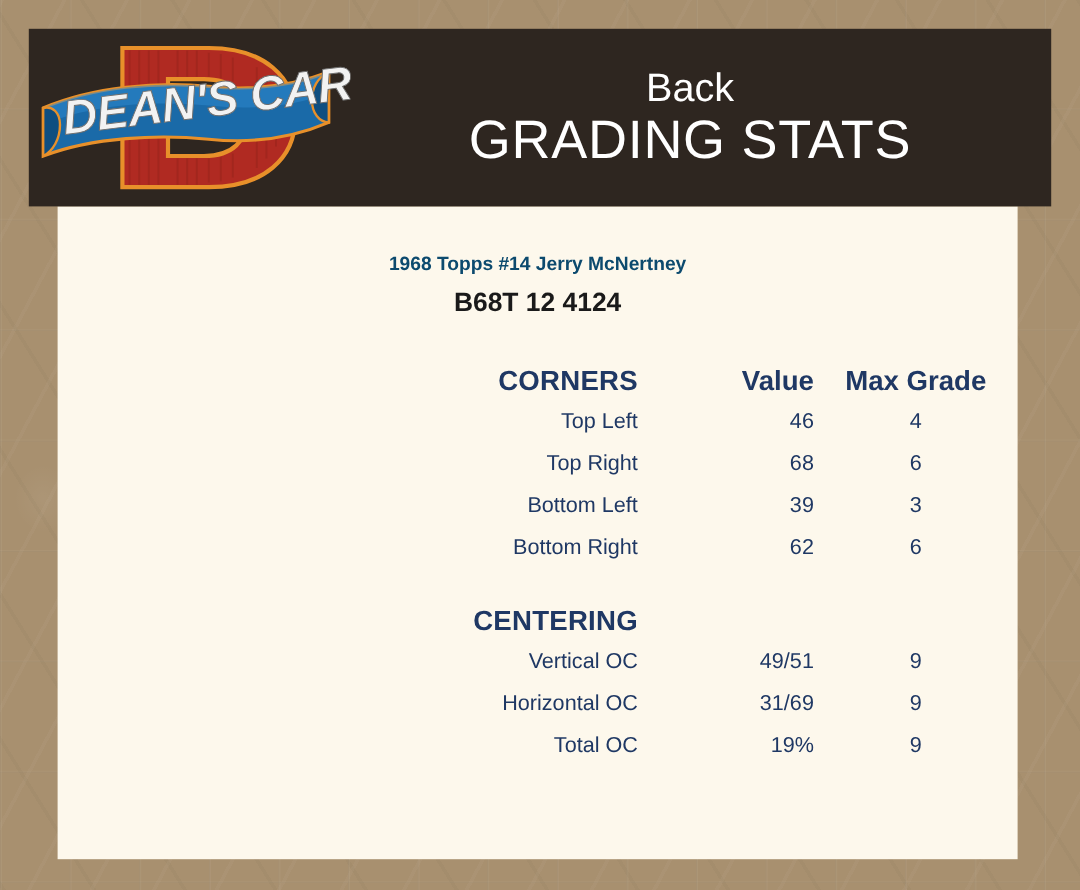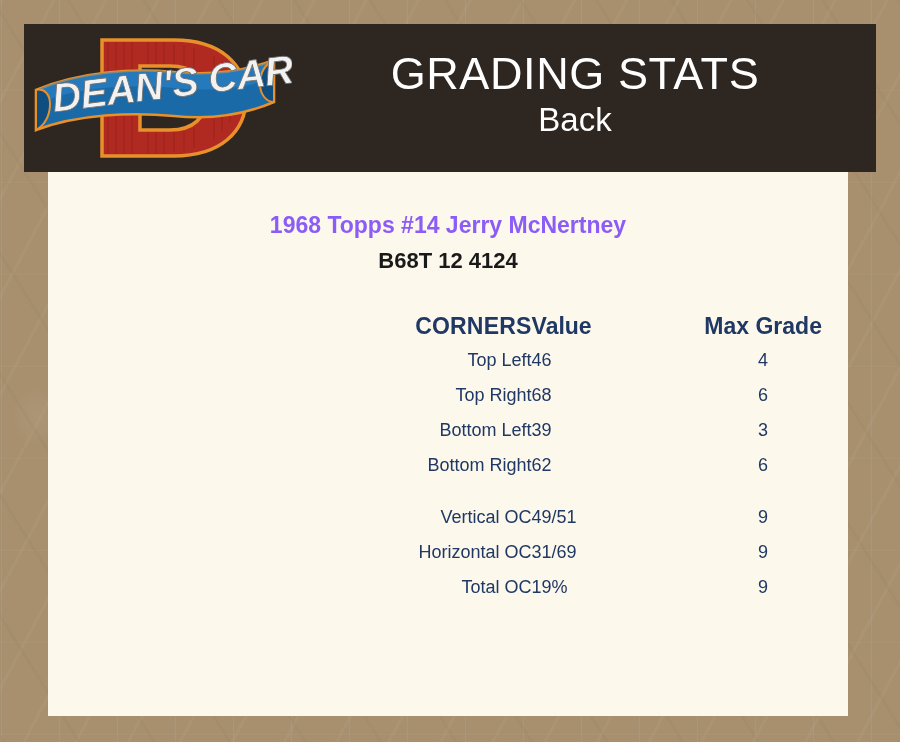--- a/index.html
+++ b/index.html
@@ -101,23 +101,23 @@
     left: 48px;
     top: 172px;
     width: 800px;
     height: 544px;
     background: #fdf8ec;
     z-index: 4;
   }
 
   #card-title {
     text-align: center;
-    font-size: 23px;
-    font-weight: bold;
-    color: #8b5cf6;
+    font-size: 16px;
+    font-weight: bold;
+    color: #0c4a6e;
     margin-top: 40px;
   }
   #card-subtitle {
     text-align: center;
     font-size: 22px;
     font-weight: bold;
     color: #1a1a1a;
     margin-top: 9px;
   }
 
@@ -126,21 +126,21 @@
   .stats-table {
     width: 100%;
     border-collapse: collapse;
     color: #1f3864;
   }
   .stats-table td, .stats-table th {
     padding: 0;
     font-weight: normal;
   }
   .col-label  { width: 370px; text-align: right; }
-  .col-value  { width: 162px; text-align: left; }
+  .col-value  { width: 162px; text-align: right; }
   .col-grade  { width: 188px; text-align: center; }
 
   .section-row td {
     font-size: 23px;
     font-weight: bold;
     height: 40px;
     vertical-align: bottom;
     padding-bottom: 3px;
   }
   .section-row .col-value,
@@ -184,22 +184,22 @@
                  L250 54 C222 64 188 68 150 64 C108 60 54 62 12 80 Z" fill="#2d86cc" opacity="0.55" stroke="none"></path>
         <path d="M12 106 L12 66 C20 64 26 70 26 80 C26 92 20 102 12 106 Z" fill="#0f4e80" stroke="#e8902a" stroke-width="2"></path>
         <path d="M250 36 L250 78 C242 78 236 70 236 60 C236 48 242 40 250 36 Z" fill="#0f4e80" stroke="#e8902a" stroke-width="2"></path>
       </g>
 
       <text class="logo-word" x="30" y="88" fill="#f2f2f2" stroke="#6e6e6e" stroke-width="0.8" transform="rotate(-7 30 88)">DEAN'S CARDS</text>
     </svg>
   </div>
 
   <div id="header-titles">
+    <div id="header-subtitle">Back</div>
     <div id="header-title">GRADING STATS</div>
-    <div id="header-subtitle">Back</div>
   </div>
 
 </div>
 
 <div id="content-panel">
 
   <div id="card-title">1968 Topps #14 Jerry McNertney</div>
   <div id="card-subtitle">B68T 12 4124</div>
 
   <div class="stats-block">
@@ -231,20 +231,25 @@
             <td class="col-grade">3</td>
           </tr>
           <tr class="data-row">
             <td class="col-label row-label">Bottom Right</td>
             <td class="col-value">62</td>
             <td class="col-grade">6</td>
           </tr>
           <tr class="spacer-row">
             <td colspan="3"></td>
           </tr>
+          <tr class="section-row">
+            <td class="col-label section-name">CENTERING</td>
+            <td class="col-value"></td>
+            <td class="col-grade"></td>
+          </tr>
           <tr class="data-row">
             <td class="col-label row-label">Vertical OC</td>
             <td class="col-value">49/51</td>
             <td class="col-grade">9</td>
           </tr>
           <tr class="data-row">
             <td class="col-label row-label">Horizontal OC</td>
             <td class="col-value">31/69</td>
             <td class="col-grade">9</td>
           </tr>

